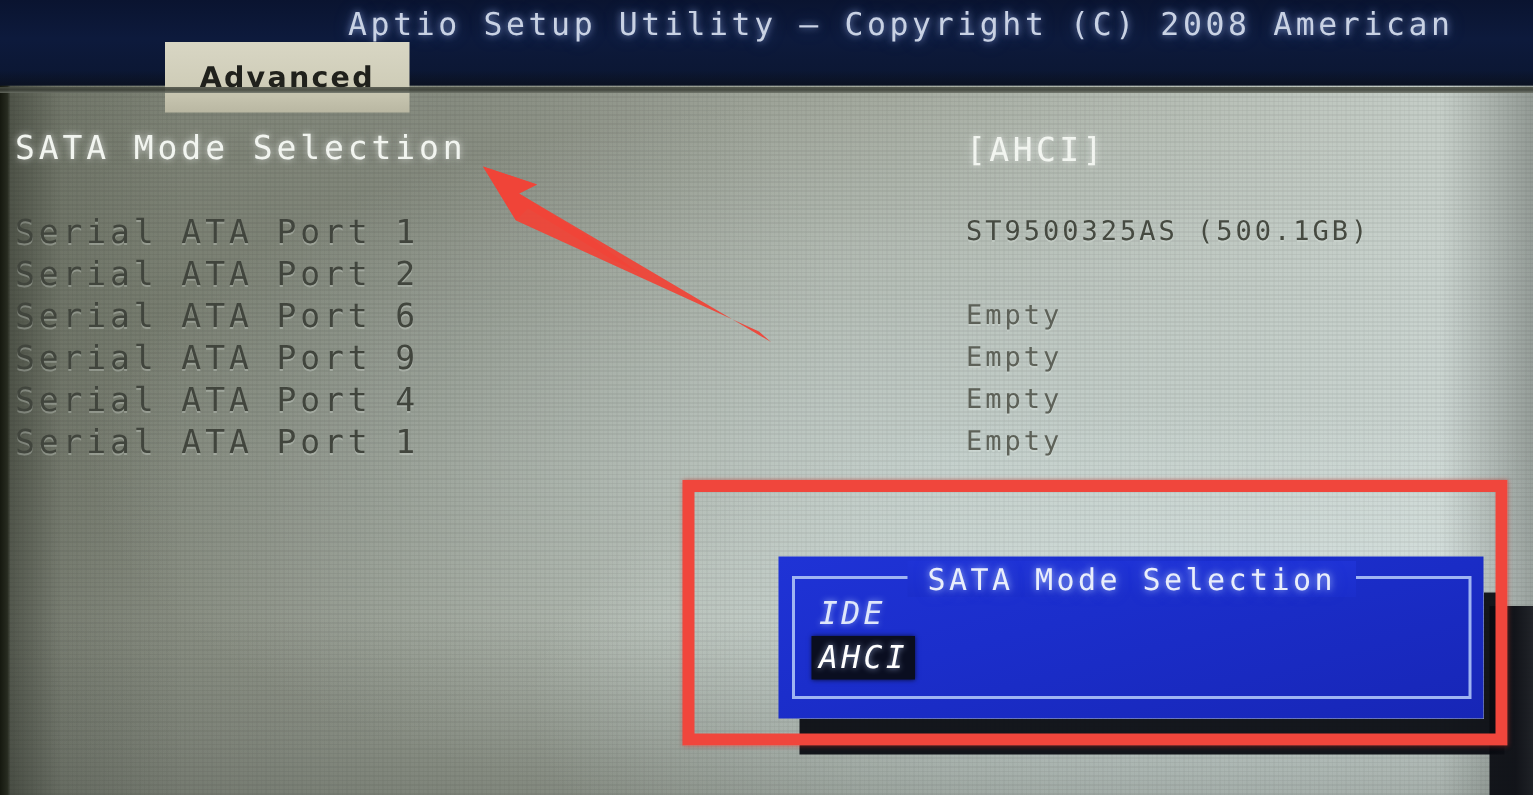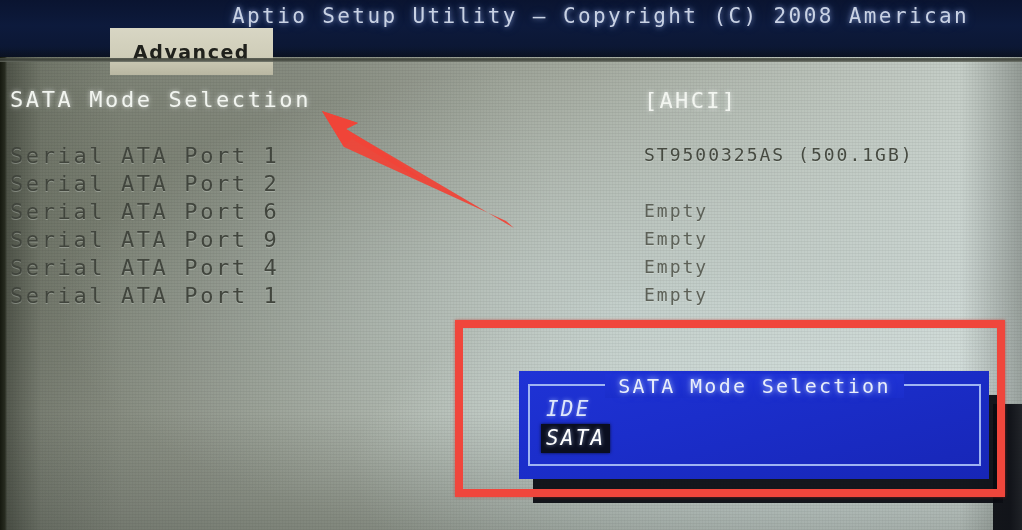--- a/index.html
+++ b/index.html
@@ -212,21 +212,21 @@
     <div class="dlg-frame">
       <div class="dlg-title">
         <span>SATA Mode Selection</span>
       </div>
     </div>
     <div class="dlg-opts">
       <span class="opt-row">
         <span class="opt">IDE</span>
       </span>
       <span class="opt-row">
-        <span class="opt opt-selected">SATA</span>
+        <span class="opt opt-selected">AHCI</span>
       </span>
     </div>
   </div>
 
   <div class="edge-shadow-r"></div>
 
   <div class="anno-rect"></div>
 
   <svg class="anno-arrow" viewBox="0 0 230 140">
     <polygon points="22,16 58,28 46,34 91,62 128,88 108,78 52,44 44,52" fill="#f0463c"></polygon>

